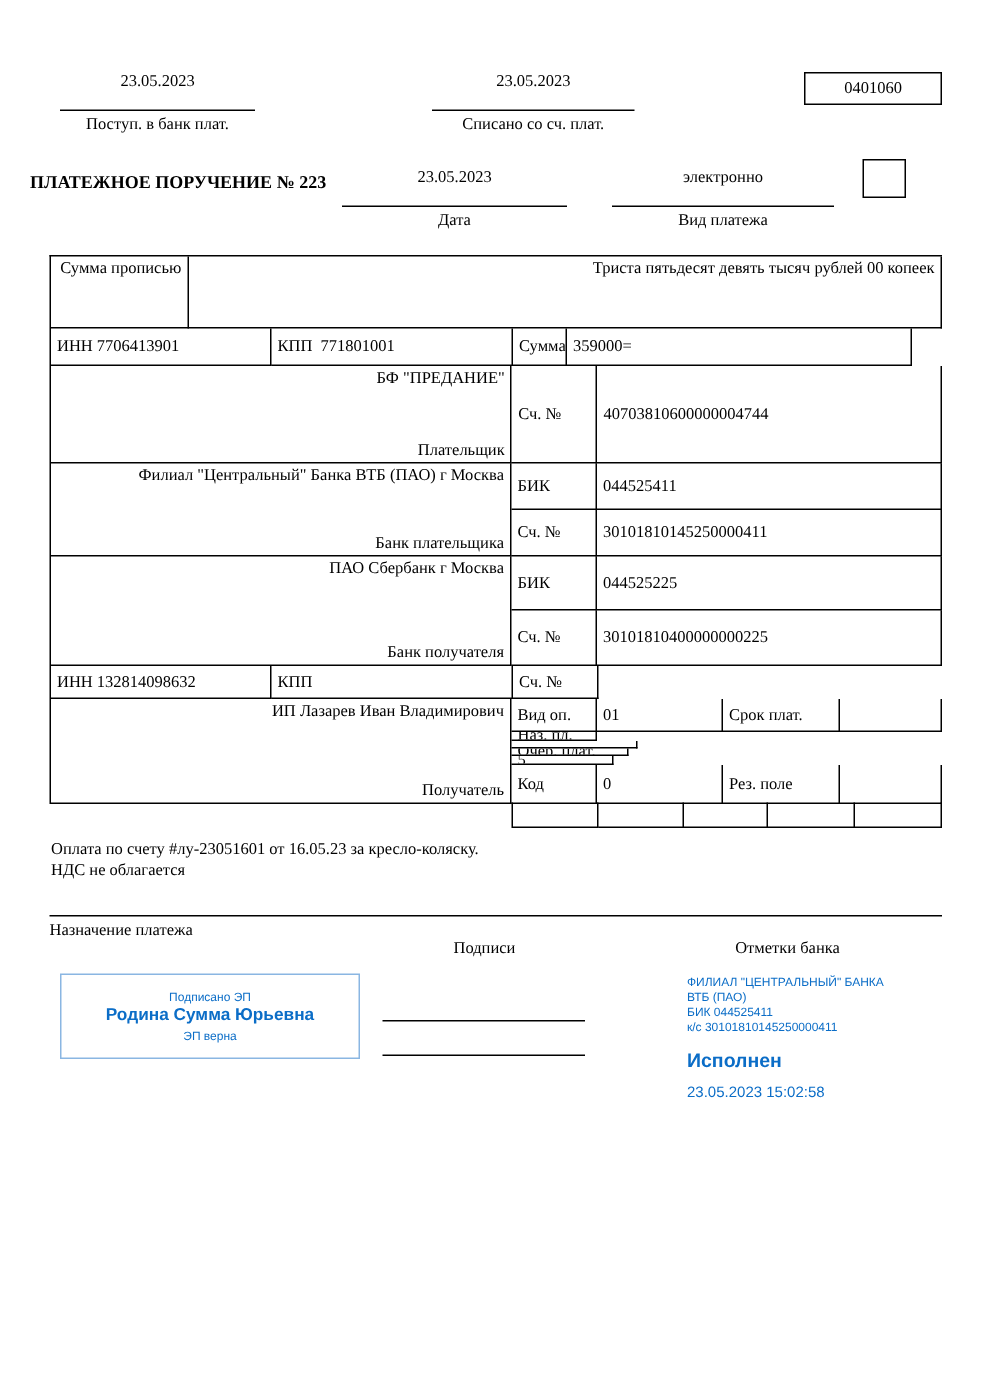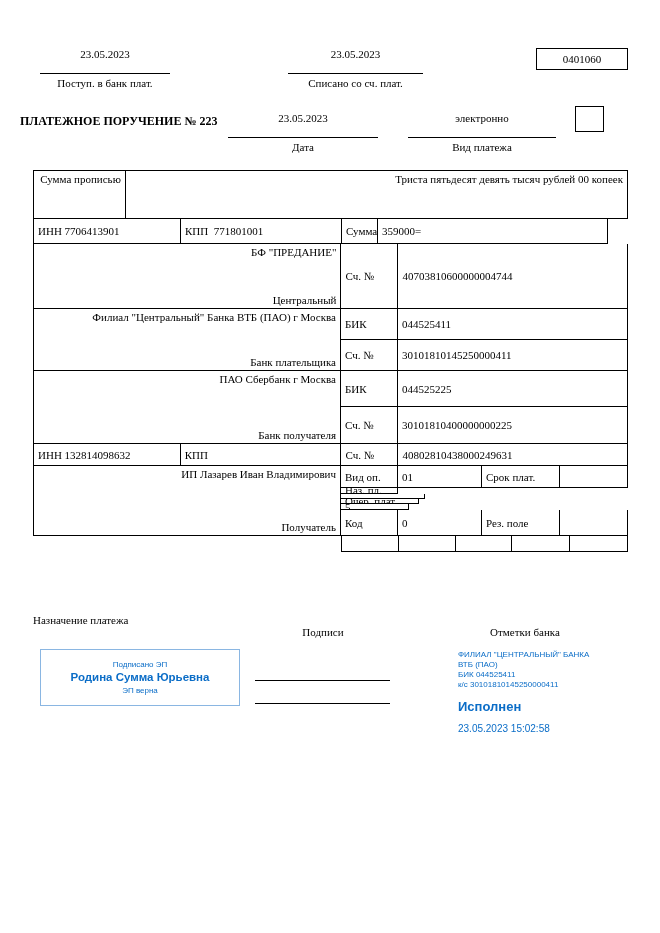--- a/index.html
+++ b/index.html
@@ -91,21 +91,21 @@
     <div class="trow" style="height:25px;">
       <div class="tcell vcenter" style="width:147px;">ИНН 7706413901</div>
       <div class="tcell vcenter" style="width:161px;">КПП  771801001</div>
       <div class="tcell vcenter" style="width:36px;">Сумма</div>
       <div class="tcell vcenter" style="width:230px;">359000=</div>
     </div>
 
     <div class="trow" style="height:65px;">
       <div class="tcell spread" style="width:308px;">
         <div>БФ "ПРЕДАНИЕ"</div>
-        <div>Центральный</div>
+        <div>Плательщик</div>
       </div>
       <div class="tcell vcenter" style="width:57px;">Сч. №</div>
       <div class="tcell vcenter" style="width:230px;">40703810600000004744</div>
     </div>
 
     <div class="trow" style="height:62px;">
       <div class="tcell spread" style="width:308px;">
         <div>Филиал "Центральный" Банка ВТБ (ПАО) г Москва</div>
         <div>Банк плательщика</div>
       </div>
@@ -135,21 +135,20 @@
           <div class="tcell vcenter" style="width:57px;">Сч. №</div>
           <div class="tcell vcenter" style="width:230px;">30101810400000000225</div>
         </div>
       </div>
     </div>
 
     <div class="trow" style="height:22px;">
       <div class="tcell vcenter" style="width:147px;">ИНН 132814098632</div>
       <div class="tcell vcenter" style="width:161px;">КПП</div>
       <div class="tcell vcenter" style="width:57px;">Сч. №</div>
-      <div class="tcell vcenter" style="width:230px;">40802810438000249631</div>
     </div>
 
     <div class="trow" style="height:70px;">
       <div class="tcell spread" style="width:308px;gap:32px;">
         <div>ИП Лазарев Иван Владимирович</div>
         <div>Получатель</div>
       </div>
       <div class="subcol" style="width:287px;">
         <div class="trow" style="height:22px;">
           <div class="tcell vcenter" style="width:57px;">Вид оп.</div>
@@ -174,20 +173,24 @@
   </div>
 
   <div class="abs trow" style="left:341px; top:535px; width:287px; height:17px; border-left:1px solid #000;">
     <div class="tcell" style="width:57px;"></div>
     <div class="tcell" style="width:57px;"></div>
     <div class="tcell" style="width:57px;"></div>
     <div class="tcell" style="width:58px;"></div>
     <div class="tcell" style="width:58px;"></div>
   </div>
 
+  <div class="abs purpose" style="left:33px; top:552px; width:595px; height:59px;">
+    <div>Оплата по счету #лу-23051601 от 16.05.23 за кресло-коляску.</div>
+    <div>НДС не облагается</div>
+  </div>
   <div class="abs" style="left:33px; top:614px;">Назначение платежа</div>
 
   <div class="abs center" style="left:253px; top:626px; width:140px;">Подписи</div>
   <div class="abs center" style="left:455px; top:626px; width:140px;">Отметки банка</div>
 
   <div class="abs esig-stamp" style="left:40px; top:649px; width:200px; height:57px;">
     <div class="small">Подписано ЭП</div>
     <div class="name">Родина Сумма Юрьевна</div>
     <div class="small">ЭП верна</div>
   </div>

